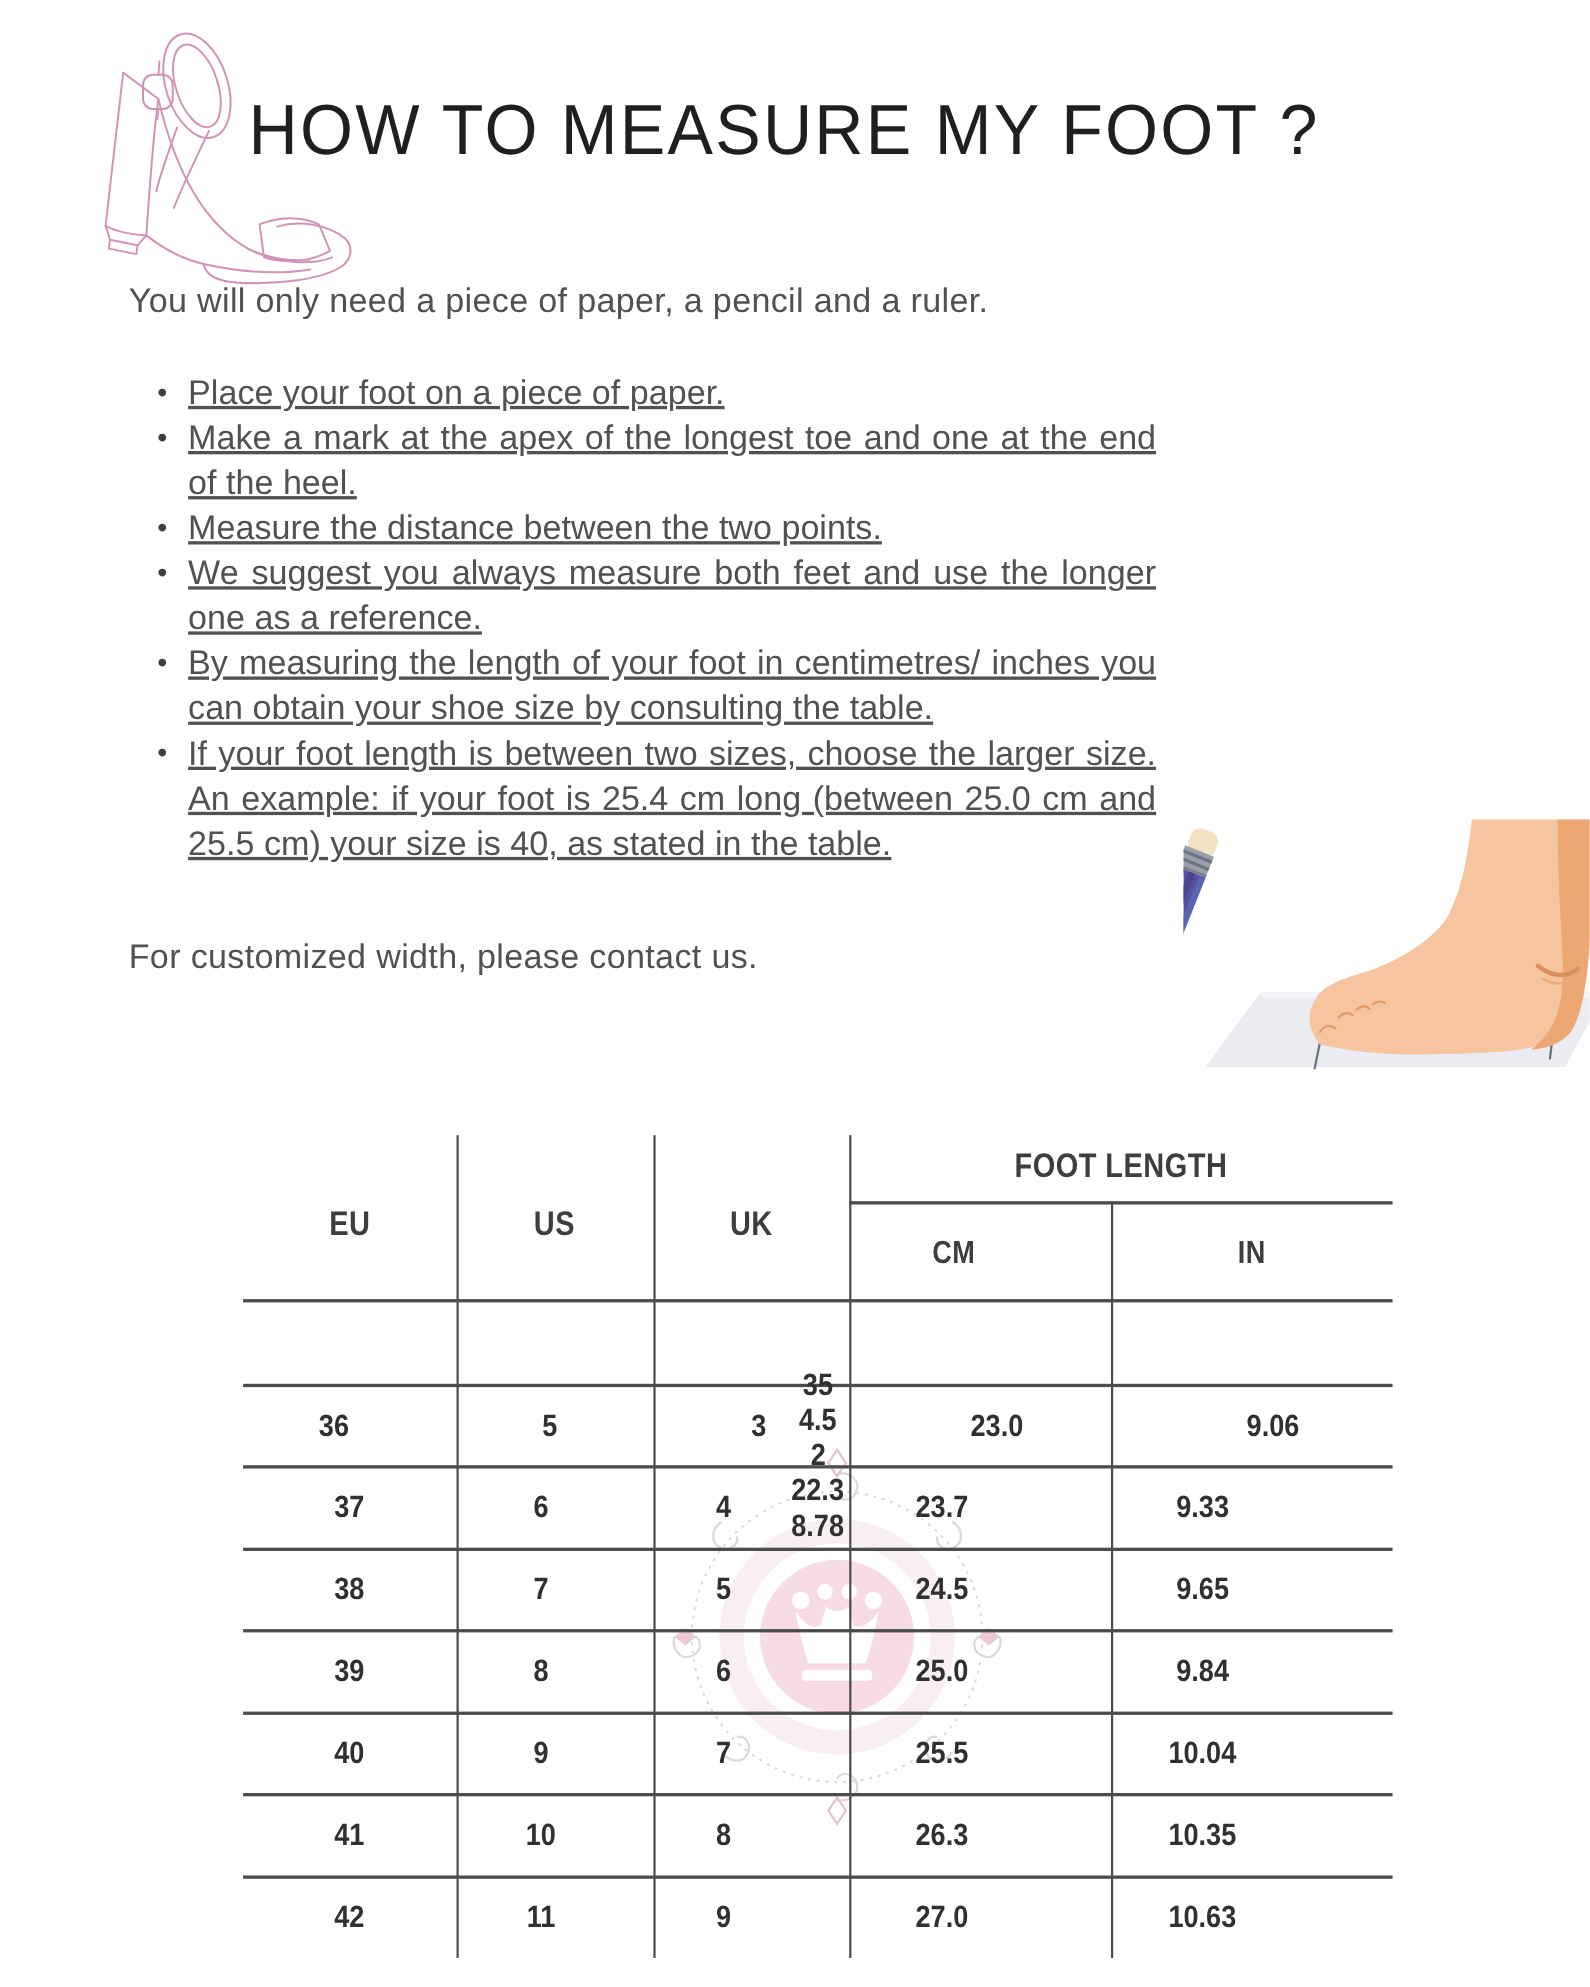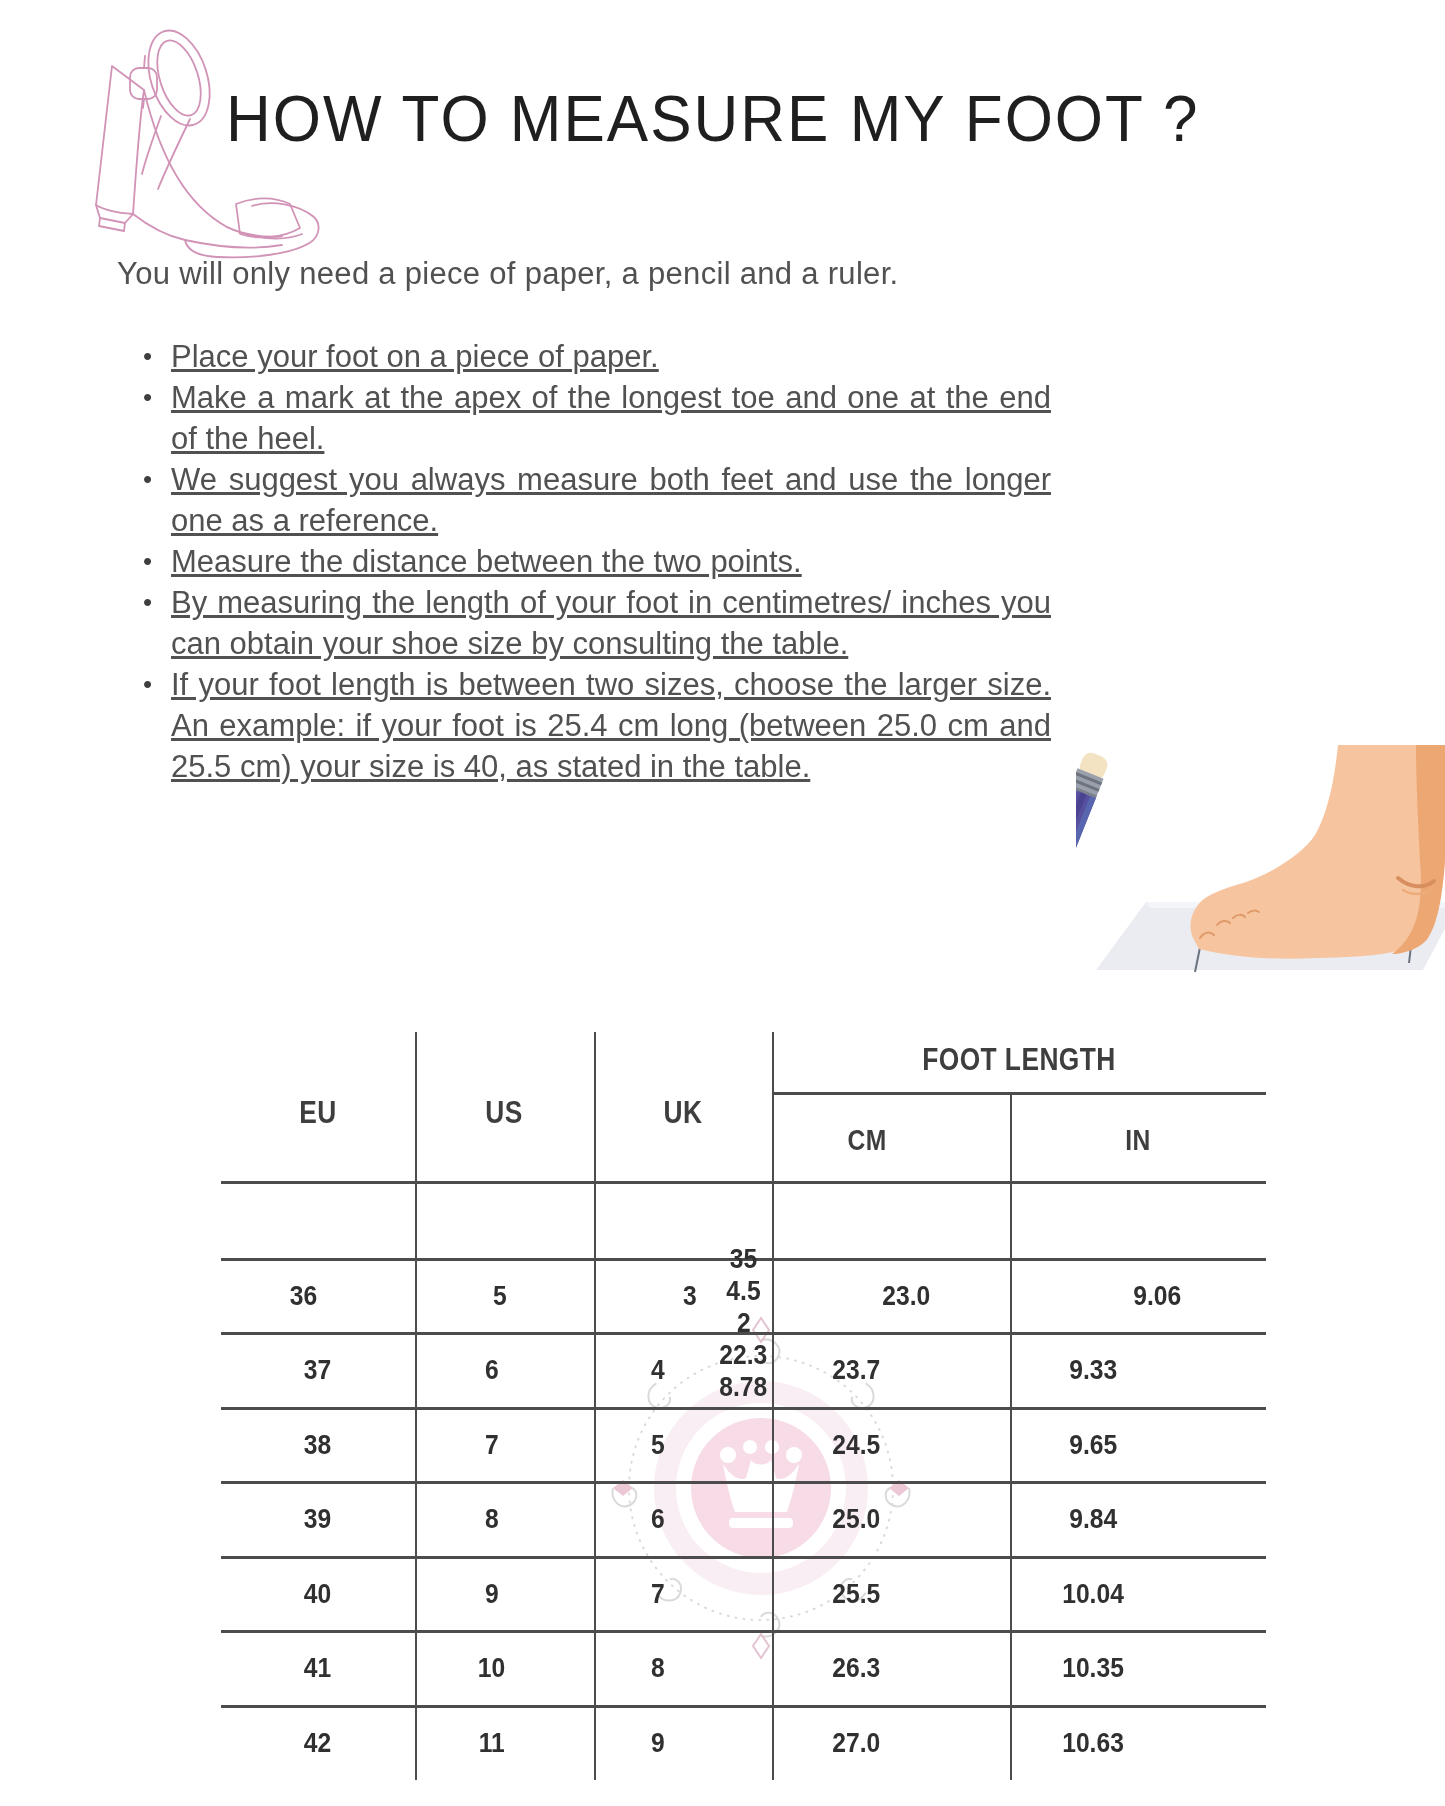--- a/index.html
+++ b/index.html
@@ -71,22 +71,22 @@
     </g>
   </svg>
 
   <div class="title">HOW TO MEASURE MY FOOT ?</div>
 
   <div class="intro">You will only need a piece of paper, a pencil and a ruler.</div>
 
   <ul class="bullets">
     <li>Place your foot on a piece of paper.</li>
     <li>Make a mark at the apex of the longest toe and one at the end of the heel.</li>
+    <li>Measure the distance between the two points.</li>
     <li>We suggest you always measure both feet and use the longer one as a reference.</li>
-    <li>Measure the distance between the two points.</li>
     <li>By measuring the length of your foot in centimetres/ inches you can obtain your shoe size by consulting the table.</li>
     <li>If your foot length is between two sizes, choose the larger size. An example: if your foot is 25.4 cm long (between 25.0 cm and 25.5 cm) your size is 40, as stated in the table.</li>
   </ul>
 
   <svg class="foot-svg" viewBox="0 0 390 240" aria-hidden="true">
 
     <polygon points="20,228 70,160 383,160 347,228" fill="#eaecf2"></polygon>
     <polygon points="70,160 383,160 379,166 74,166" fill="#f4f5f9"></polygon>
 
     <path d="M338,178 L333,221" stroke="#6b7280" stroke-width="2" fill="none"></path>
@@ -115,20 +115,21 @@
       <rect x="-14" y="38" width="28" height="3" fill="#7c828c"></rect>
       <rect x="-14" y="41" width="28" height="132" fill="#57509f"></rect>
       <rect x="-14" y="41" width="8" height="132" fill="#6c63b5"></rect>
       <rect x="-2" y="41" width="6" height="132" fill="#4a4390"></rect>
       <rect x="8" y="41" width="6" height="132" fill="#5866b0"></rect>
       <path d="M-14,173 L-9,180 L-4,173 L1,180 L6,173 L11,179 L14,173 L4,210 L-4,210 Z" fill="#f2cda4"></path>
       <path d="M-4,210 L4,210 L0,226 Z" fill="#3a3a3a"></path>
     </g>
   </svg>
 
+  <div class="note">For customized width, please contact us.</div>
 
   <svg class="watermark" viewBox="0 0 400 400" aria-hidden="true">
     <g fill="none" stroke="#dadada" stroke-width="2">
       <circle cx="200" cy="200" r="132" stroke-dasharray="1 7" stroke-linecap="round"></circle>
       <g id="curls">
         <path d="M200,52 c12,-3 22,7 17,17 c-4,8 -14,8 -17,2" transform="rotate(0 200 200)"></path>
         <path d="M200,52 c12,-3 22,7 17,17 c-4,8 -14,8 -17,2" transform="rotate(45 200 200)"></path>
         <path d="M200,52 c12,-3 22,7 17,17 c-4,8 -14,8 -17,2" transform="rotate(90 200 200)"></path>
         <path d="M200,52 c12,-3 22,7 17,17 c-4,8 -14,8 -17,2" transform="rotate(135 200 200)"></path>
         <path d="M200,52 c-12,-3 -22,7 -17,17 c4,8 14,8 17,2" transform="rotate(180 200 200)"></path>

